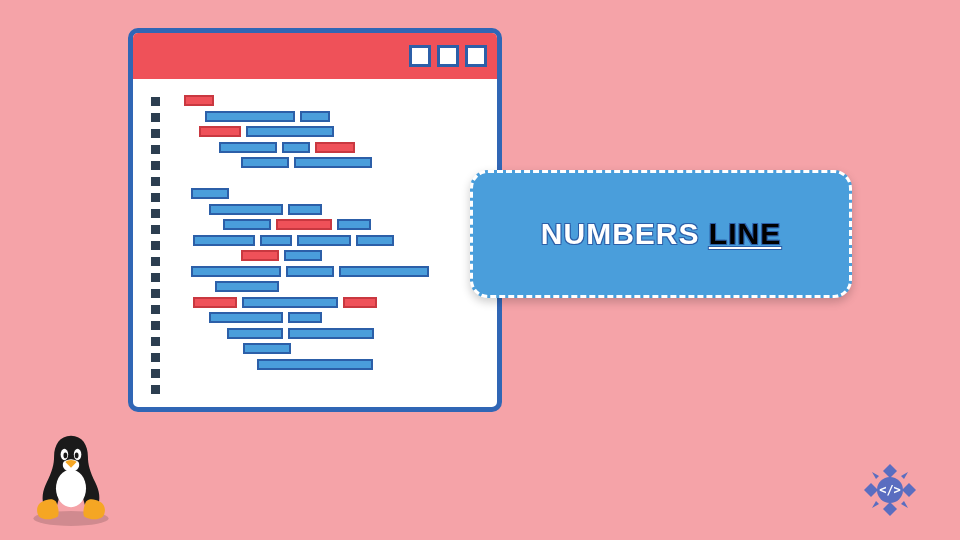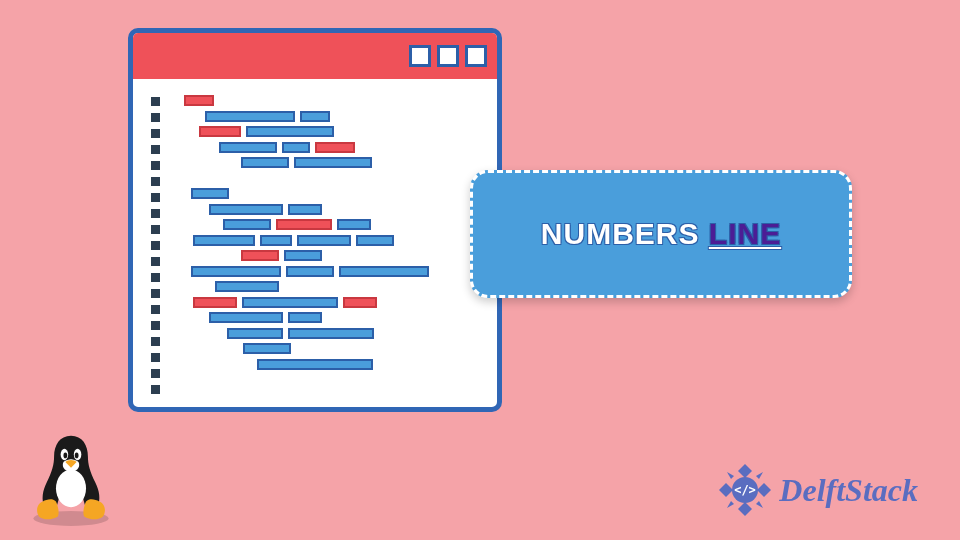--- a/index.html
+++ b/index.html
@@ -89,21 +89,21 @@
     }
     .badge-line1, .badge-line2 {
       font-weight: 900;
       font-size: 30px;
       letter-spacing: 1px;
       text-align: center;
       color: #fff;
       text-shadow: -1px -1px 0 #2c5fa8, 1px -1px 0 #2c5fa8, -1px 1px 0 #2c5fa8, 1px 1px 0 #2c5fa8;
     }
     .badge .hl {
-      color: #4c1d95;
+      color: #000000;
       text-decoration: underline;
       text-decoration-color: #fff;
       text-decoration-thickness: 2px;
       text-underline-offset: 3px;
     }
     .brand {
       position: absolute;
       right: 42px;
       bottom: 22px;
       display: flex;
@@ -291,14 +291,13 @@
         <path d="M26,0 L19,7 L12,0 L19,-7 Z" fill="#5a6dc0"></path>
         <path d="M-18,-18 L-11,-14 L-14,-11 L-18,-18 Z" fill="#5a6dc0"></path>
         <path d="M18,-18 L11,-14 L14,-11 L18,-18 Z" fill="#5a6dc0"></path>
         <path d="M-18,18 L-11,14 L-14,11 L-18,18 Z" fill="#5a6dc0"></path>
         <path d="M18,18 L11,14 L14,11 L18,18 Z" fill="#5a6dc0"></path>
         <circle r="13" fill="#5a6dc0"></circle>
         <text x="0" y="4" text-anchor="middle" fill="#fff" font-size="12" font-family="monospace" font-weight="bold">&lt;/&gt;</text>
       </g>
     </svg>
   </div>
-  <div class="brand-text">DelftStack</div>
 </div>
 
 </body></html>

